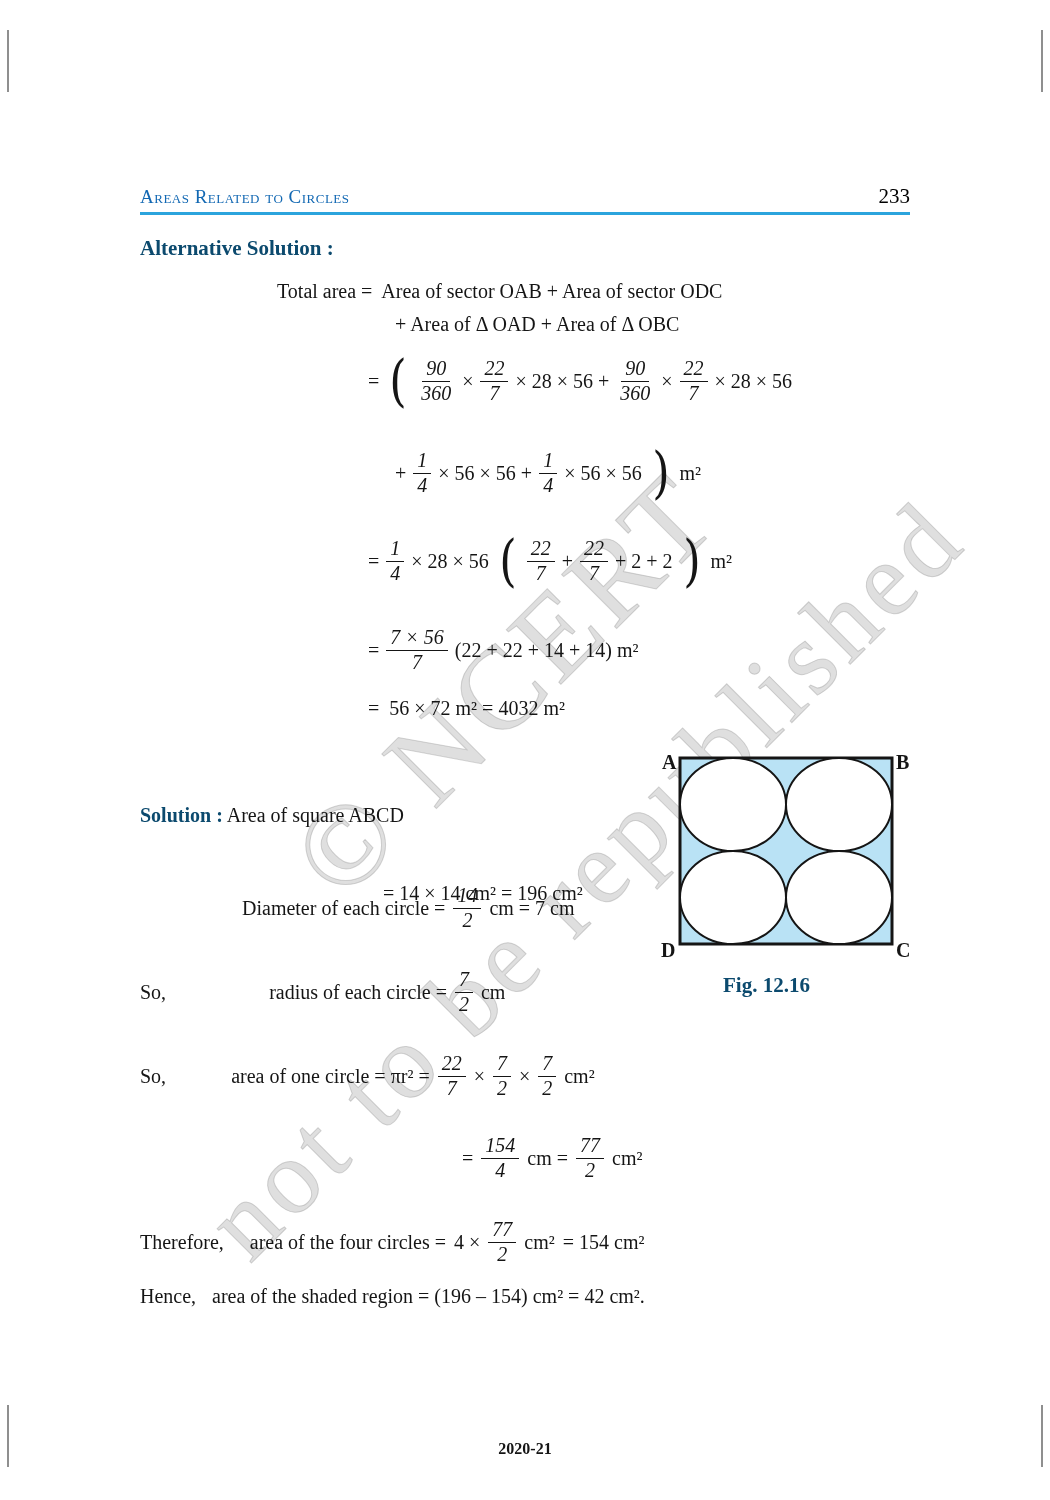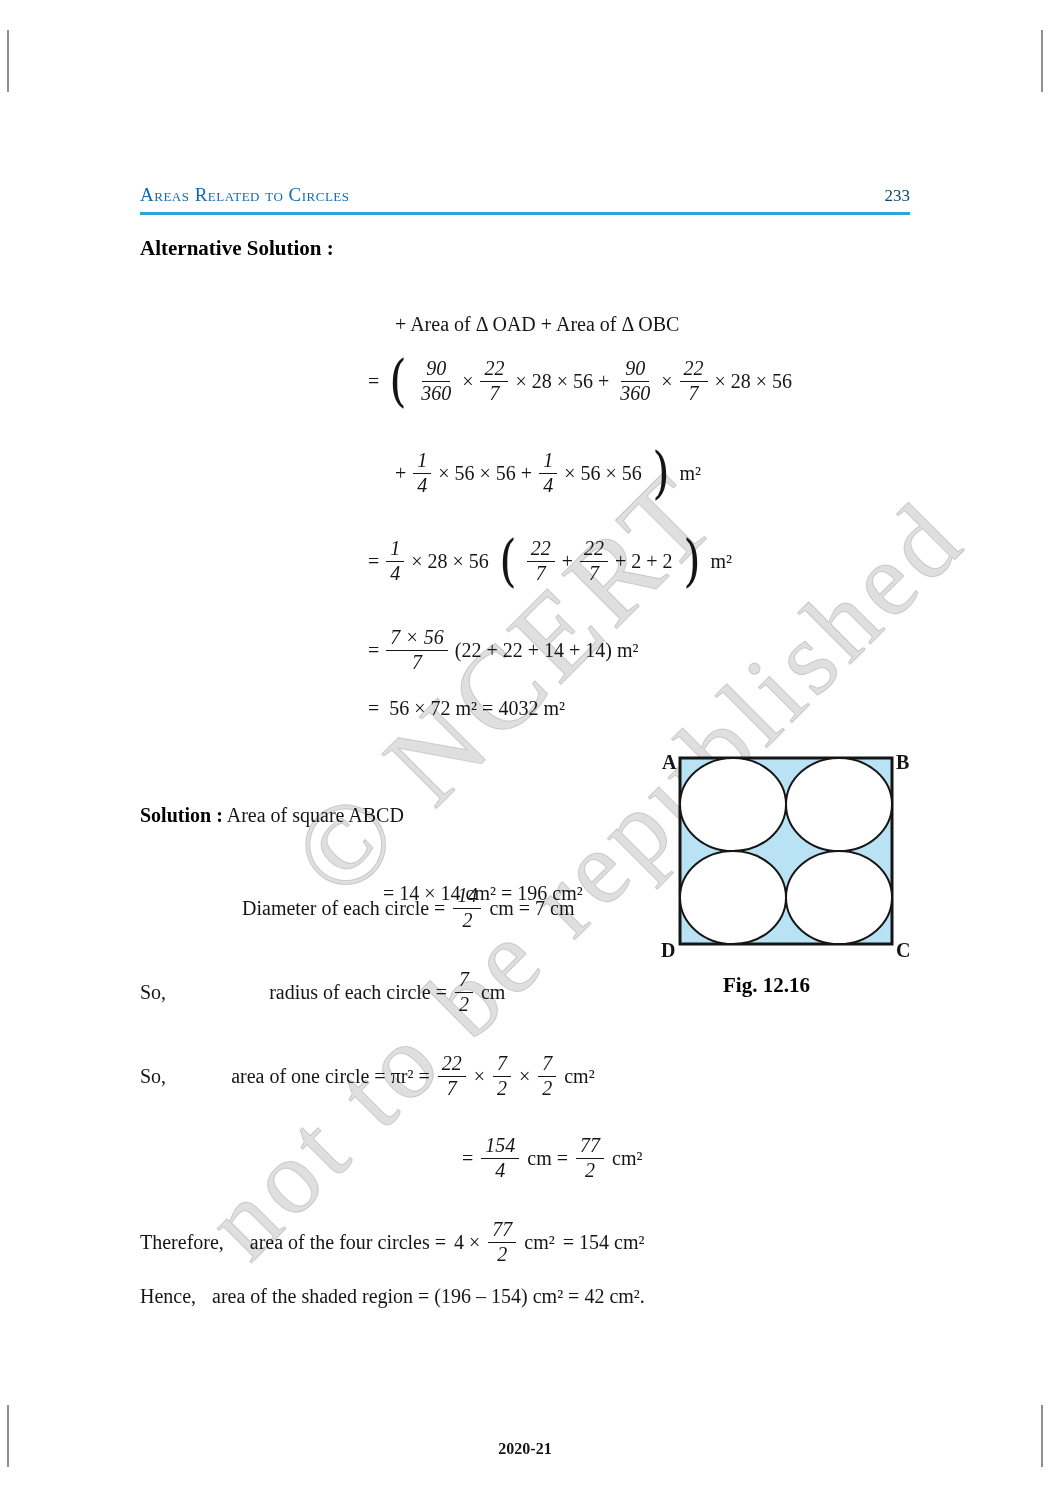--- a/index.html
+++ b/index.html
@@ -11,23 +11,23 @@
   .wm{position:absolute;white-space:nowrap;font-family:"Liberation Serif",serif;
       color:rgba(170,170,170,0.38);-webkit-text-stroke:1px rgba(140,140,140,0.35);
       letter-spacing:6px;transform:translate(-50%,-50%) rotate(-45deg);}
   .wm-copyright{left:505px;top:685px;font-size:118px;}
   .wm-notice{left:585px;top:880px;font-size:106px;}
   
   .cropmark{position:absolute;width:2px;height:62px;background:#8f8f8f;z-index:3;}
   
   .header{position:absolute;top:184px;left:140px;width:770px;display:flex;justify-content:space-between;align-items:baseline;}
   .header-title{color:#1268b3;font-size:19px;font-variant:small-caps;letter-spacing:0.5px;}
-  .page-number{color:#0c4a6e;font-size:17px;}
+  .page-number{color:#000000;font-size:21px;}
   .rule{position:absolute;top:212px;left:140px;width:770px;height:3px;background:#2ba4dd;}
-  .blue{color:#000000;font-weight:bold;}
+  .blue{color:#0c4a6e;font-weight:bold;}
   .alt-heading{position:absolute;top:236px;left:140px;font-size:21px;}
   .line-total{position:absolute;top:280px;left:277px;}
   .line-total2{position:absolute;top:313px;left:395px;}
   
   .eq{position:absolute;display:flex;align-items:center;gap:7px;height:62px;}
   .txt{white-space:pre;}
   .eq1{top:350px;left:368px;}
   .eq2{top:442px;left:395px;}
   .eq3{top:530px;left:368px;}
   .eq4{top:619px;left:368px;}
@@ -76,20 +76,21 @@
   <div class="content">
 
     <div class="header">
       <span class="header-title">Areas Related to Circles</span>
       <span class="page-number">233</span>
     </div>
     <div class="rule"></div>
 
     <div class="alt-heading blue">Alternative Solution :</div>
 
+    <div class="line-total txt">Total area =  Area of sector OAB + Area of sector ODC</div>
     <div class="line-total2 txt">+ Area of Δ OAD + Area of Δ OBC</div>
 
     <div class="eq eq1">
       <span class="txt">=</span>
       <span class="bigparen">(</span>
       <span class="frac">
         <span class="num">90</span>
         <span class="den">360</span>
       </span>
       <span class="txt">×</span>

